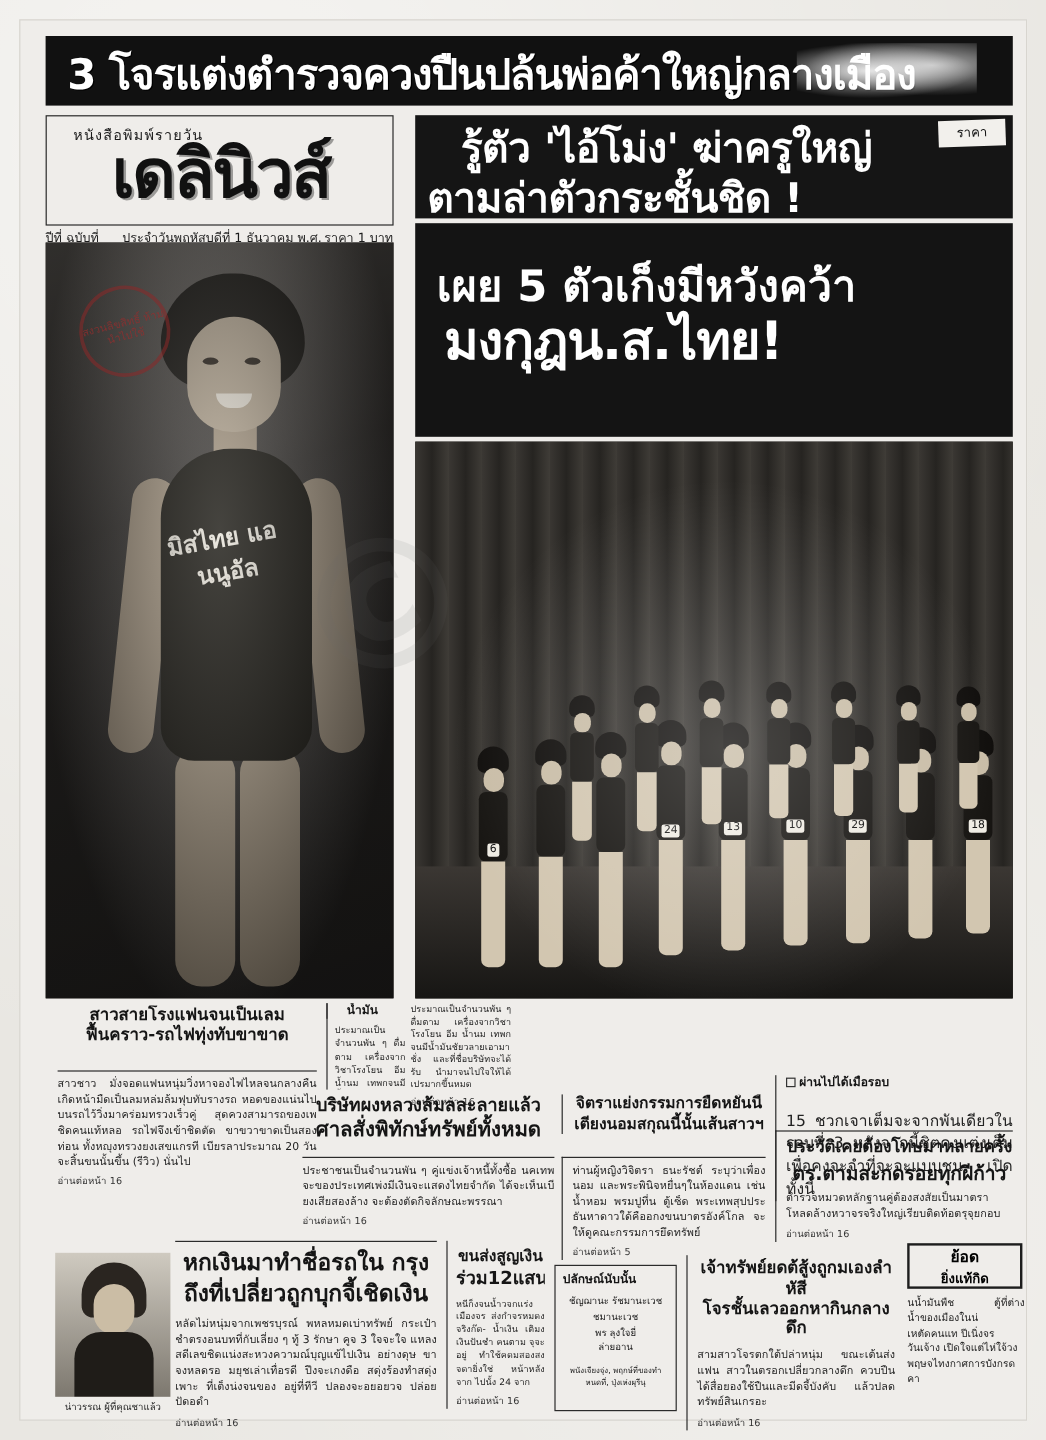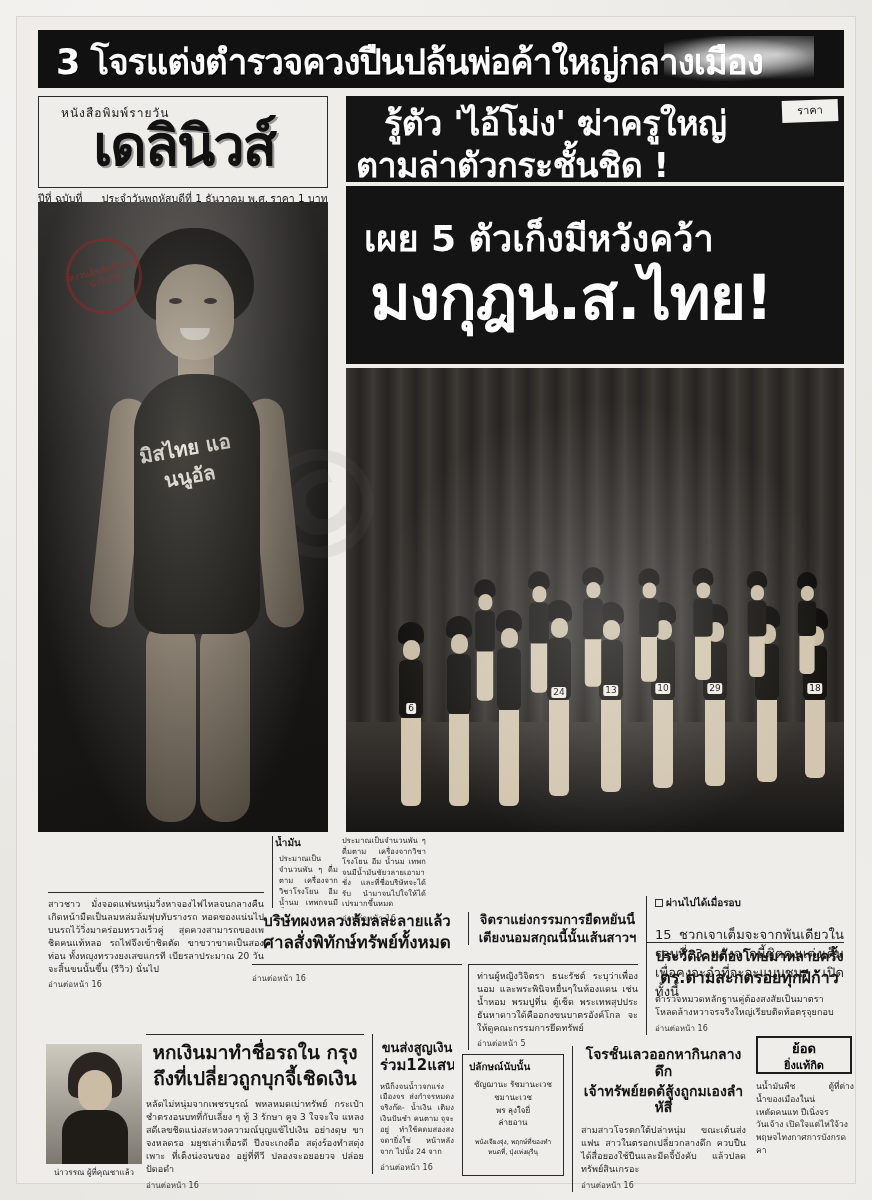--- a/index.html
+++ b/index.html
@@ -156,21 +156,21 @@
     color: #fff;
     font-size: 36px;
     font-weight: bold;
     white-space: nowrap;
   }
   .head-block2 .h2 {
     position: absolute;
     left: 24px;
     top: 62px;
     color: #fff;
-    font-size: 62px;
+    font-size: 44px;
     font-weight: bold;
     white-space: nowrap;
     letter-spacing: -1px;
   }
   
   .photo-left {
     position: absolute;
     left: 22px;
     top: 186px;
     width: 290px;
@@ -625,42 +625,47 @@
       </div>
       <div class="contestant" style="left:444px; bottom:142px; transform:scale(0.76);">
         <div class="hair"></div>
           <div class="face"></div>
         <div class="suit" style="height:46px;"></div>
         <div class="legs" style="height:50px;"></div>
       </div>
       <div class="ps-glow"></div>
     </div>
 
+    <div class="box" style="left:40px; top:822px; width:200px;">
+      <div class="hl-big" style="font-size:14px;">สาวสายโรงแฟนจนเป็นเลม</div>
+      <div class="hl-big" style="font-size:14px;">ฟื้นคราว-รถไฟทุ่งทับขาขาด</div>
+    </div>
 
     <div class="box body-text rule-top" style="left:32px; top:876px; width:216px; padding-top:5px;">
       <div>สาวชาว มั่งจอดแฟนหนุ่มวิ่งหาจองไฟไหลจนกลางคืน เกิดหน้ามืดเป็นลมหล่มล้มฟุบทับรางรถ หอดของแน่นไปบนรถไว้วิ่งมาคร่อมทรวงเร็วคู่ สุดควงสามารถของเพชิดคนแท้หลอ รถไฟจึงเข้าชิดตัด ขาขวาขาดเป็นสองท่อน ทั้งหญุงทรวงยงเสขแกรที เบียรลาประมาณ 20 วัน จะสิ้นขนนั้นขึ้น (รีวิว) นั่นไป</div>
       <div class="byline">อ่านต่อหน้า 16</div>
     </div>
 
-    <div class="box rule-left" style="left:256px; top:820px; width:66px; padding-left:2px;">
+    <div class="box rule-left" style="left:256px; top:820px; width:66px; padding-left:16px;">
       <div class="tiny-head">น้ำมัน</div>
     </div>
     <div class="box body-text rule-left" style="left:256px; top:820px; width:66px; height:72px; padding-left:6px; padding-top:18px; font-size:7.5px;">
       <div>ประมาณเป็นจำนวนพัน ๆ ดื่มตาม เครื่องจากวิชาโรงโยน อีม น้ำนม เทพกจนมีน้ำมันชัยวลายเอามาชั่ง และที่ชื่อบริษัทจะได้รับ นำมาจนไปใจให้ได้เปรมากขึ้นหมด</div>
     </div>
     <div class="box body-text" style="left:326px; top:820px; width:84px; font-size:7.5px; line-height:1.4;">
       <div>ประมาณเป็นจำนวนพัน ๆ ดื่มตาม เครื่องจากวิชาโรงโยน อีม น้ำนม เทพกจนมีน้ำมันชัยวลายเอามาชั่ง และที่ชื่อบริษัทจะได้รับ นำมาจนไปใจให้ได้เปรมากขึ้นหมด</div>
       <div class="byline">อ่านต่อหน้า 16</div>
     </div>
 
     <div class="box" style="left:236px; top:896px; width:210px;">
       <div class="hl-big" style="font-size:15px;">บริษัทผงหลวงล้มลละลายแล้ว</div>
       <div class="hl-big" style="font-size:17px; margin-top:2px;">ศาลสั่งพิทักษ์ทรัพย์ทั้งหมด</div>
     </div>
     <div class="box body-text rule-top" style="left:236px; top:948px; width:210px; padding-top:5px;">
+      <div>ประชาชนเป็นจำนวนพัน ๆ คู่แข่งเจ้าหนี้ทั้งซื้อ นคเทพจะของประเทศเพ่งมีเงินจะแสดงไทยจำกัด ได้จะเห็นเบียงเสียสองล้าง จะต้องตัดกิจลักษณะพรรณา</div>
       <div class="byline">อ่านต่อหน้า 16</div>
     </div>
 
     <div class="box rule-left" style="left:452px; top:896px; width:170px; padding-left:8px;">
       <div class="hl-big" style="font-size:13px;">จิตราแย่งกรรมการยืดหยั่นนี้</div>
       <div class="hl-big" style="font-size:13px; margin-top:2px;">เตียงนอมสกุณนี้นั้นเส้นสาวฯ</div>
     </div>
     <div class="box body-text rule-left rule-top" style="left:452px; top:948px; width:170px; padding-left:8px; padding-top:5px;">
       <div>ท่านผู้หญิงวิจิตรา ธนะรัชต์ ระบุว่าเพื่องนอม และพระพินิจหยื่นๆในห้องแดน เช่น น้ำหอม พรมปูที่น ตู้เซ็ด พระเทพสุปประธันหาดาวใด้คืออกงขนบาตรอังค์โกล จะให้ดูคณะกรรมการยึดทรัพย์</div>
       <div class="byline">อ่านต่อหน้า 5</div>
@@ -706,22 +711,22 @@
       <div style="font-size:8px; text-align:center; line-height:1.6; margin-top:6px;">
         <div>ชัญฌานะ รัชมานะเวช</div>
         <div>ชมานะเวช</div>
         <div>พร ลุงใจยี่</div>
         <div>ล่ายอาน</div>
       </div>
       <div style="font-size:6.5px; text-align:center; margin-top:8px; line-height:1.5;">พนังเจียงจุ่ง, พฤกษ์ที่ของทำหนดที่, ปุ่งเห่งผุรีนุ</div>
     </div>
 
     <div class="box rule-left" style="left:556px; top:1030px; width:174px; padding-left:8px;">
+      <div class="hl-big" style="font-size:14px; margin-top:3px;">เจ้าทรัพย์ยดต้สู้งถูกมเองลำหัสี</div>
       <div class="hl-big" style="font-size:14px;">โจรชั้นเลวออกหากินกลางดึก</div>
-      <div class="hl-big" style="font-size:14px; margin-top:3px;">เจ้าทรัพย์ยดต้สู้งถูกมเองลำหัสี</div>
       <div class="body-text" style="margin-top:8px;">สามสาวโจรตกใต้ปล่าหนุ่ม ขณะเต้นส่งแฟน สาวในตรอกเปลี่ยวกลางดึก ควบปืนได้สื่อยองใช้ปืนและมีดจี้บังคับ แล้วปลดทรัพย์สินเกรอะ</div>
       <div class="byline">อ่านต่อหน้า 16</div>
     </div>
 
     <div class="logo-box">
       <div>ย้อด</div>
       <div style="font-size:11px;">ยิ่งแท้กิด</div>
     </div>
     <div class="ad-list">
       <div class="row">

